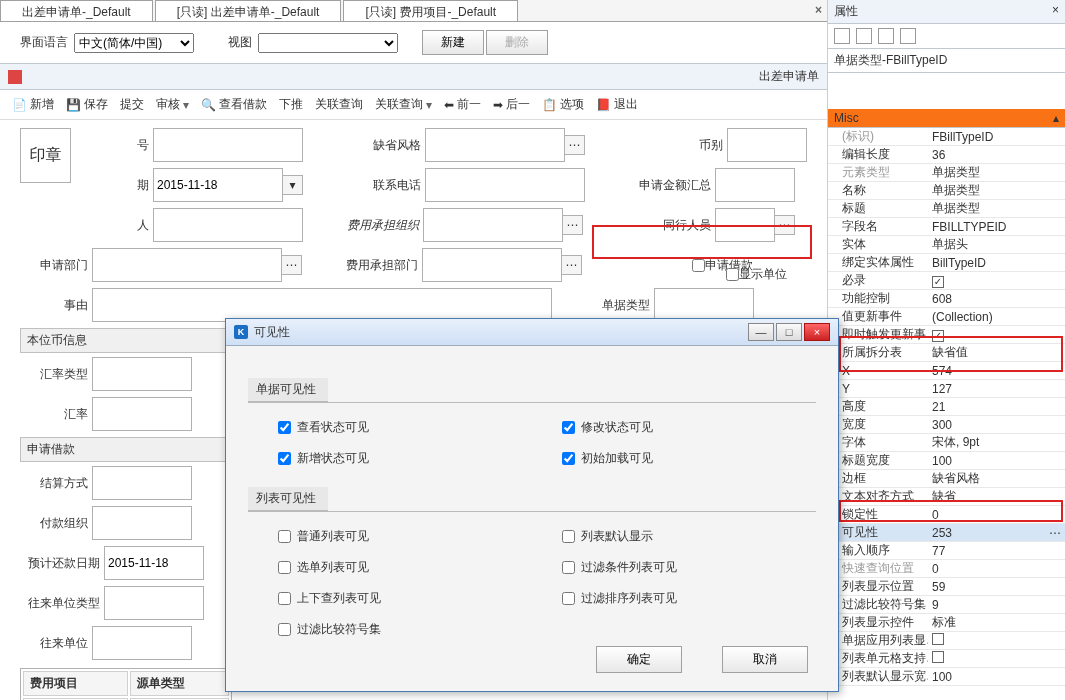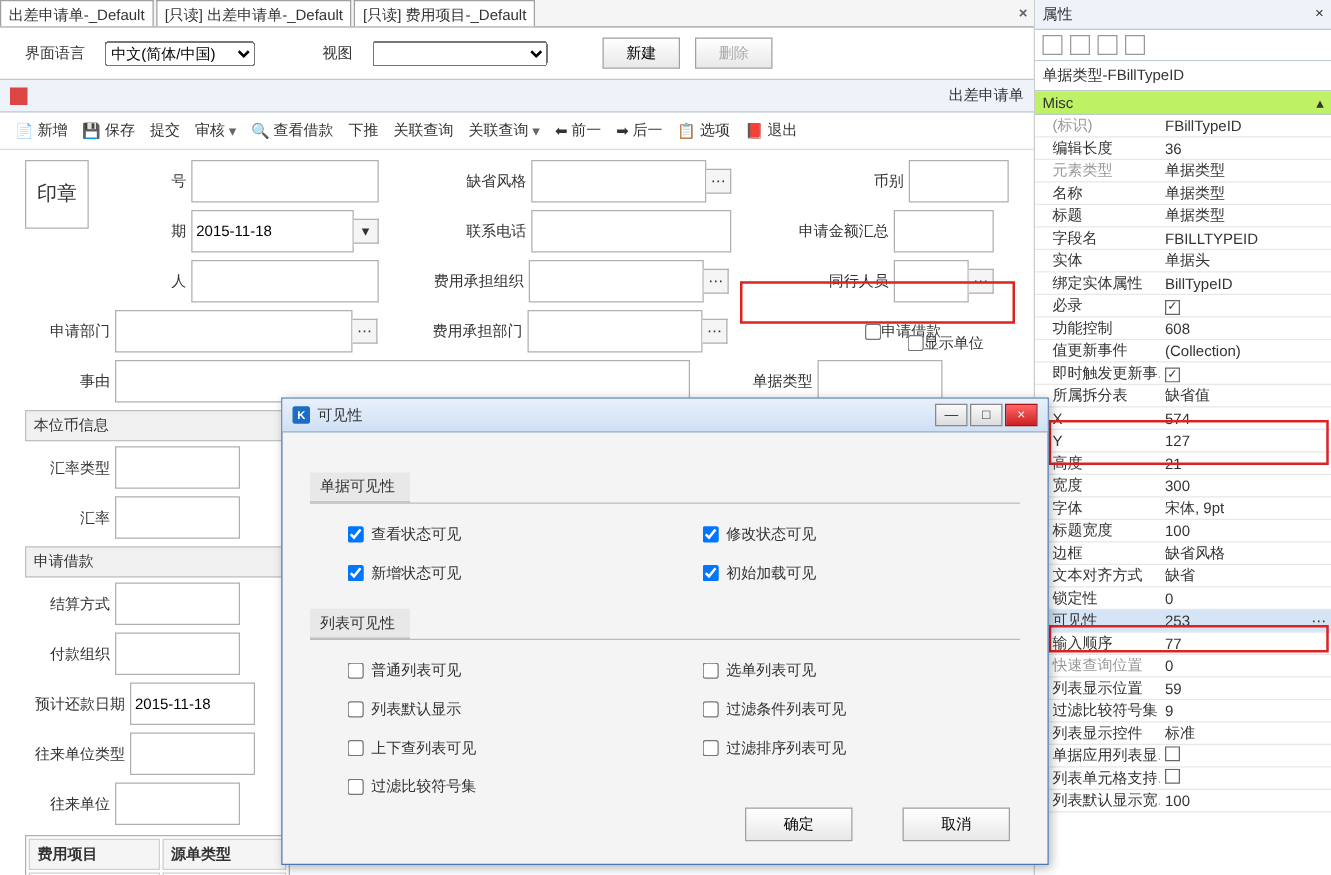--- a/index.html
+++ b/index.html
@@ -3,26 +3,26 @@
 <meta charset="utf-8">
 <style>
 * { box-sizing: border-box; margin: 0; padding: 0; }
 body { font-family: "Microsoft YaHei", SimSun, sans-serif; font-size: 12px; color: #333; background: #fff; width: 1065px; height: 700px; overflow: hidden; position: relative; }
 .main-layout { display: flex; height: 100%; }
 .left-panel { width: 828px; height: 100%; position: relative; border-right: 1px solid #ccc; }
 .right-panel { width: 237px; height: 100%; display: flex; flex-direction: column; }
 
 
 .tabs { display: flex; background: #f5f5f5; border-bottom: 1px solid #a0a0a0; height: 22px; }
-.tab { padding: 3px 6px; border: 1px solid #a0a0a0; border-bottom: none; margin-right: 2px; background: #fff; font-size: 12px; cursor: pointer; }
+.tab { padding: 3px 21px; border: 1px solid #a0a0a0; border-bottom: none; margin-right: 2px; background: #fff; font-size: 12px; cursor: pointer; }
 .tab.active { background: #fff; }
 .tab-close { position: absolute; right: 5px; top: 3px; cursor: pointer; font-weight: bold; color: #666; }
 
 
-.top-bar { display: flex; align-items: center; padding: 8px 20px; gap: 12px; }
+.top-bar { display: flex; align-items: center; padding: 8px 20px; gap: 2px; }
 .top-bar label { margin-right: 4px; }
 .top-bar select { height: 20px; font-size: 12px; }
 .btn { padding: 3px 18px; border: 1px solid #a0a0a0; background: linear-gradient(#fff, #e8e8e8); cursor: pointer; font-size: 12px; }
 .btn:disabled { color: #aaa; }
 
 
 .form-title { display: flex; align-items: center; padding: 4px 8px; background: #eef3fa; border-top: 1px solid #c0c8d0; border-bottom: 1px solid #c0c8d0; justify-content: space-between; }
 .form-title-icon { width: 14px; height: 14px; background: #d44; margin-right: 6px; display: inline-block; }
 
 
@@ -46,21 +46,21 @@
 
 .grid { margin-top: 8px; border: 1px solid #b0b0b0; background: #fff; }
 .grid th, .grid td { border: 1px solid #d0d0d0; padding: 3px 6px; text-align: left; font-size: 12px; font-weight: bold; }
 .grid th { background: #f5f5f5; }
 
 
 .prop-header { background: #eef3fa; padding: 3px 6px; border-bottom: 1px solid #c0c8d0; display: flex; justify-content: space-between; }
 .prop-toolbar { padding: 4px 6px; border-bottom: 1px solid #c0c8d0; display: flex; gap: 6px; }
 .prop-toolbar span { width: 16px; height: 16px; display: inline-block; border: 1px solid #999; cursor: pointer; }
 .prop-combo { padding: 3px 6px; border-bottom: 1px solid #c0c8d0; background: #fff; }
-.prop-section { background: #bef264; padding: 2px 6px; border-bottom: 1px solid #c0c8d0; display: flex; justify-content: space-between; }
+.prop-section { background: #f97316; padding: 2px 6px; border-bottom: 1px solid #c0c8d0; display: flex; justify-content: space-between; margin-top: 36px; }
 .prop-list { overflow-y: auto; flex: 1; }
 .prop-row { display: flex; border-bottom: 1px solid #e8e8e8; font-size: 12px; height: 18px; align-items: center; }
 .prop-row .k { width: 100px; padding-left: 14px; color: #333; white-space: nowrap; overflow: hidden; }
 .prop-row .k.gray { color: #999; }
 .prop-row .v { flex: 1; padding-left: 4px; white-space: nowrap; overflow: hidden; }
 .prop-row.selected { background: #d6e5f5; }
 .prop-row .checkbox { width: 12px; height: 12px; border: 1px solid #666; display: inline-block; text-align: center; line-height: 10px; font-size: 10px; }
 
 
 .dialog { position: absolute; left: 225px; top: 318px; width: 614px; height: 374px; background: #f4f4f4; border: 1px solid #4a7ab0; box-shadow: 2px 2px 8px rgba(0,0,0,0.3); }
@@ -167,21 +167,21 @@
                 <label style="width:90px;">申请金额汇总</label>
                 <input type="text" style="width: 80px;">
               </div>
           </div>
           <div class="form-row">
             <div class="field">
                 <label>人</label>
                 <input type="text" style="width: 150px;">
               </div>
             <div class="field" style="margin-left:20px;">
-                <label style="width:90px;">费用承担组织</label>
+                <label style="width:90px;font-style:italic;">费用承担组织</label>
                 <input type="text" style="width: 140px;">
                 <span class="lookup">⋯</span>
               </div>
             <div class="field" style="margin-left:50px;">
                 <label>同行人员</label>
                 <input type="text" style="width: 60px;">
                 <span class="lookup">⋯</span>
               </div>
           </div>
         </div>
@@ -464,25 +464,25 @@
 
     <div class="dialog-group-label">列表可见性</div>
     <div class="dialog-group-underline"></div>
     <div class="check-grid" id="checks2">
         <label class="check-item">
           <input type="checkbox" style="">
           <span>普通列表可见</span>
         </label>
         <label class="check-item">
           <input type="checkbox" style="">
+          <span>列表默认显示</span>
+        </label>
+        <label class="check-item">
+          <input type="checkbox" style="">
           <span>选单列表可见</span>
-        </label>
-        <label class="check-item">
-          <input type="checkbox" style="">
-          <span>列表默认显示</span>
         </label>
         <label class="check-item">
           <input type="checkbox" style="">
           <span>过滤条件列表可见</span>
         </label>
         <label class="check-item">
           <input type="checkbox" style="">
           <span>上下查列表可见</span>
         </label>
         <label class="check-item">

